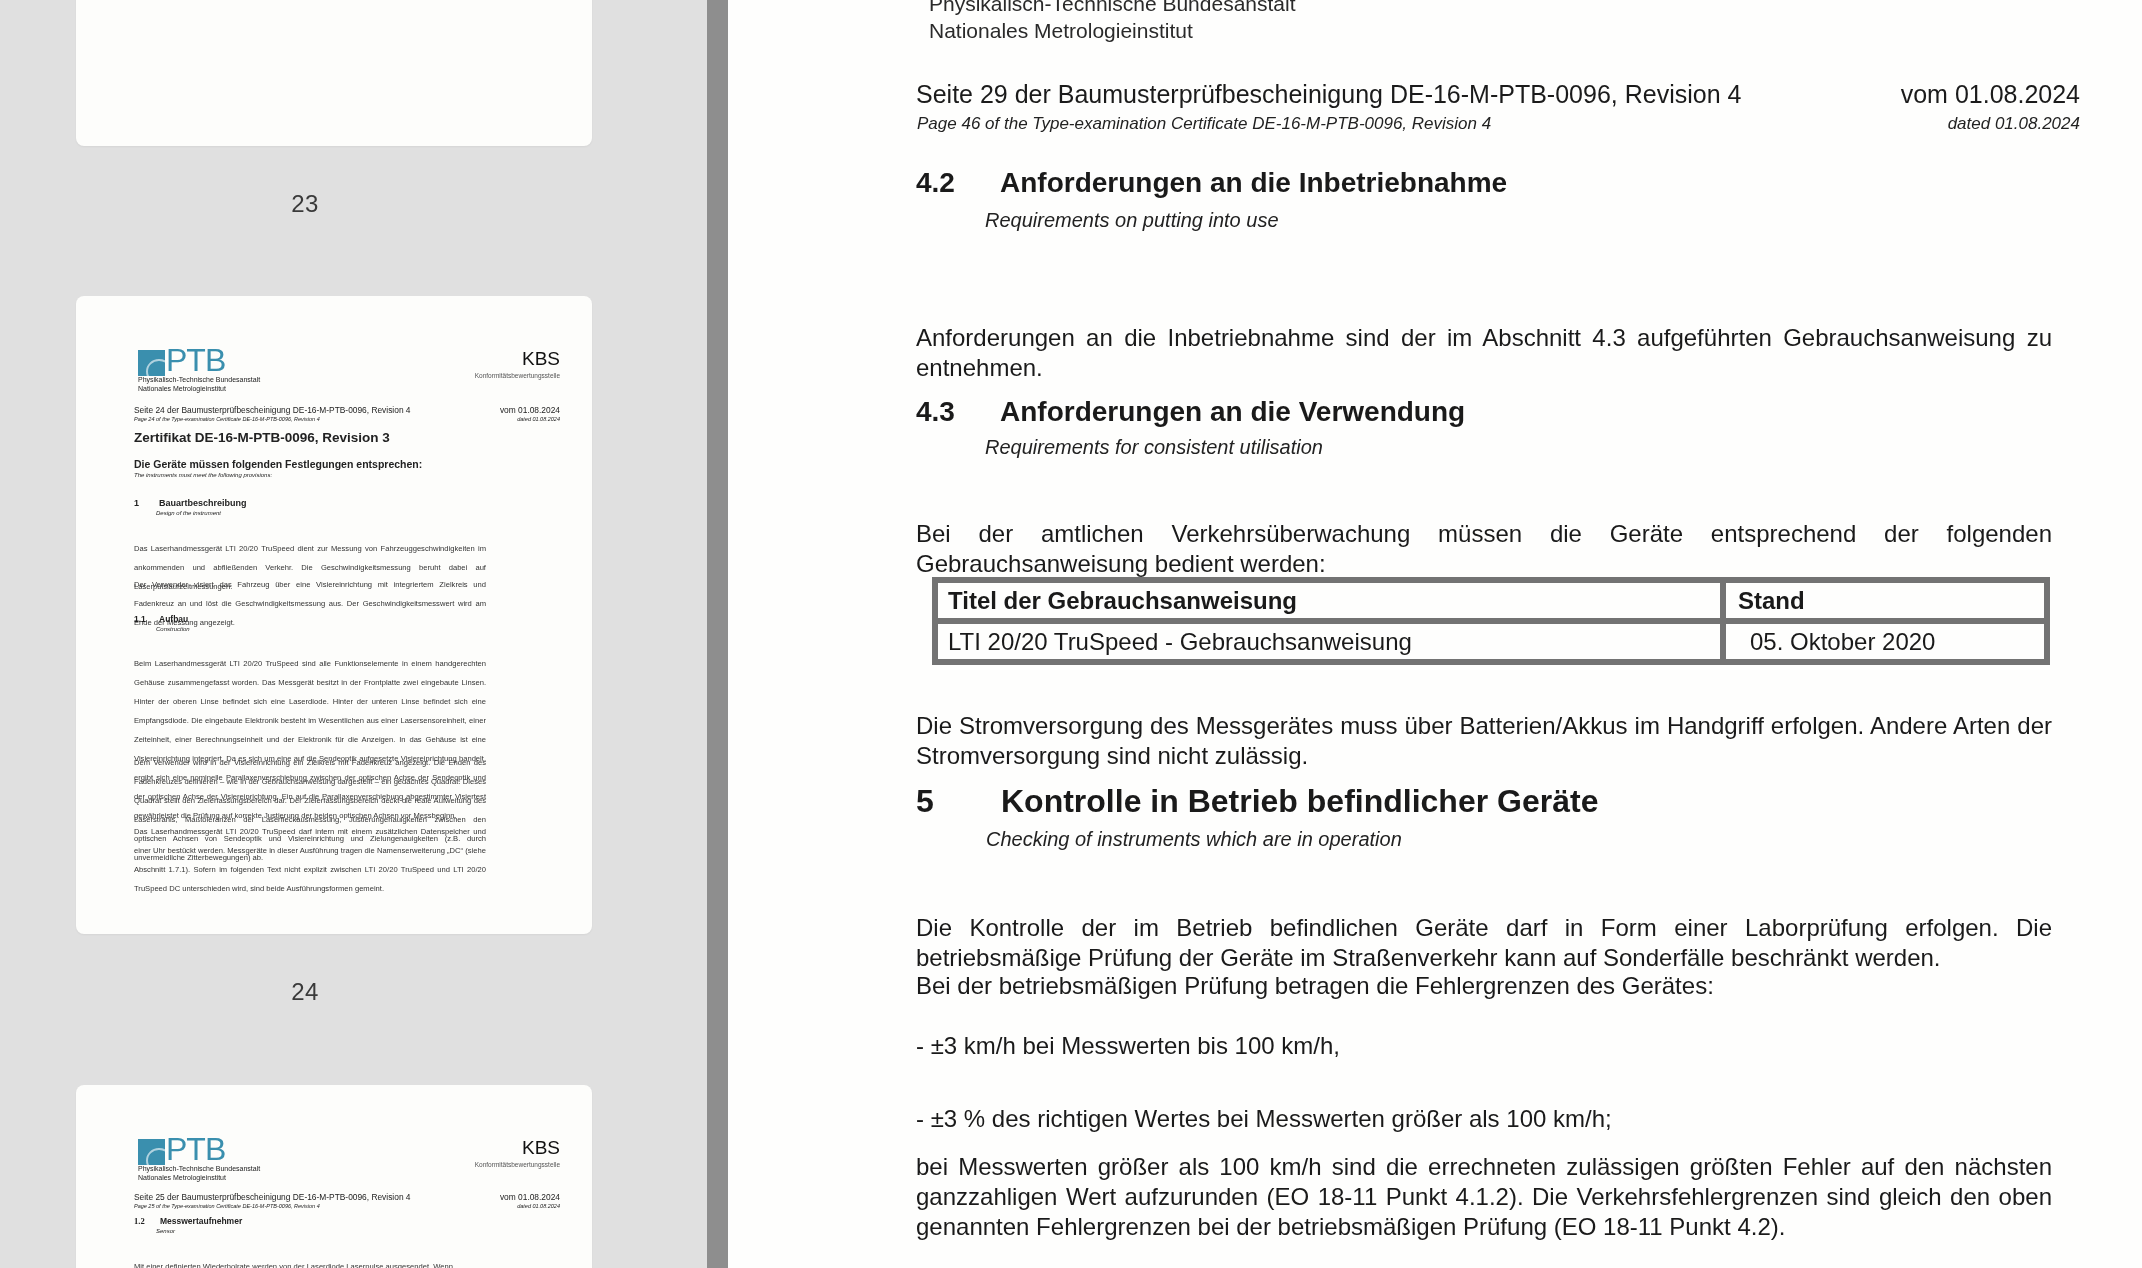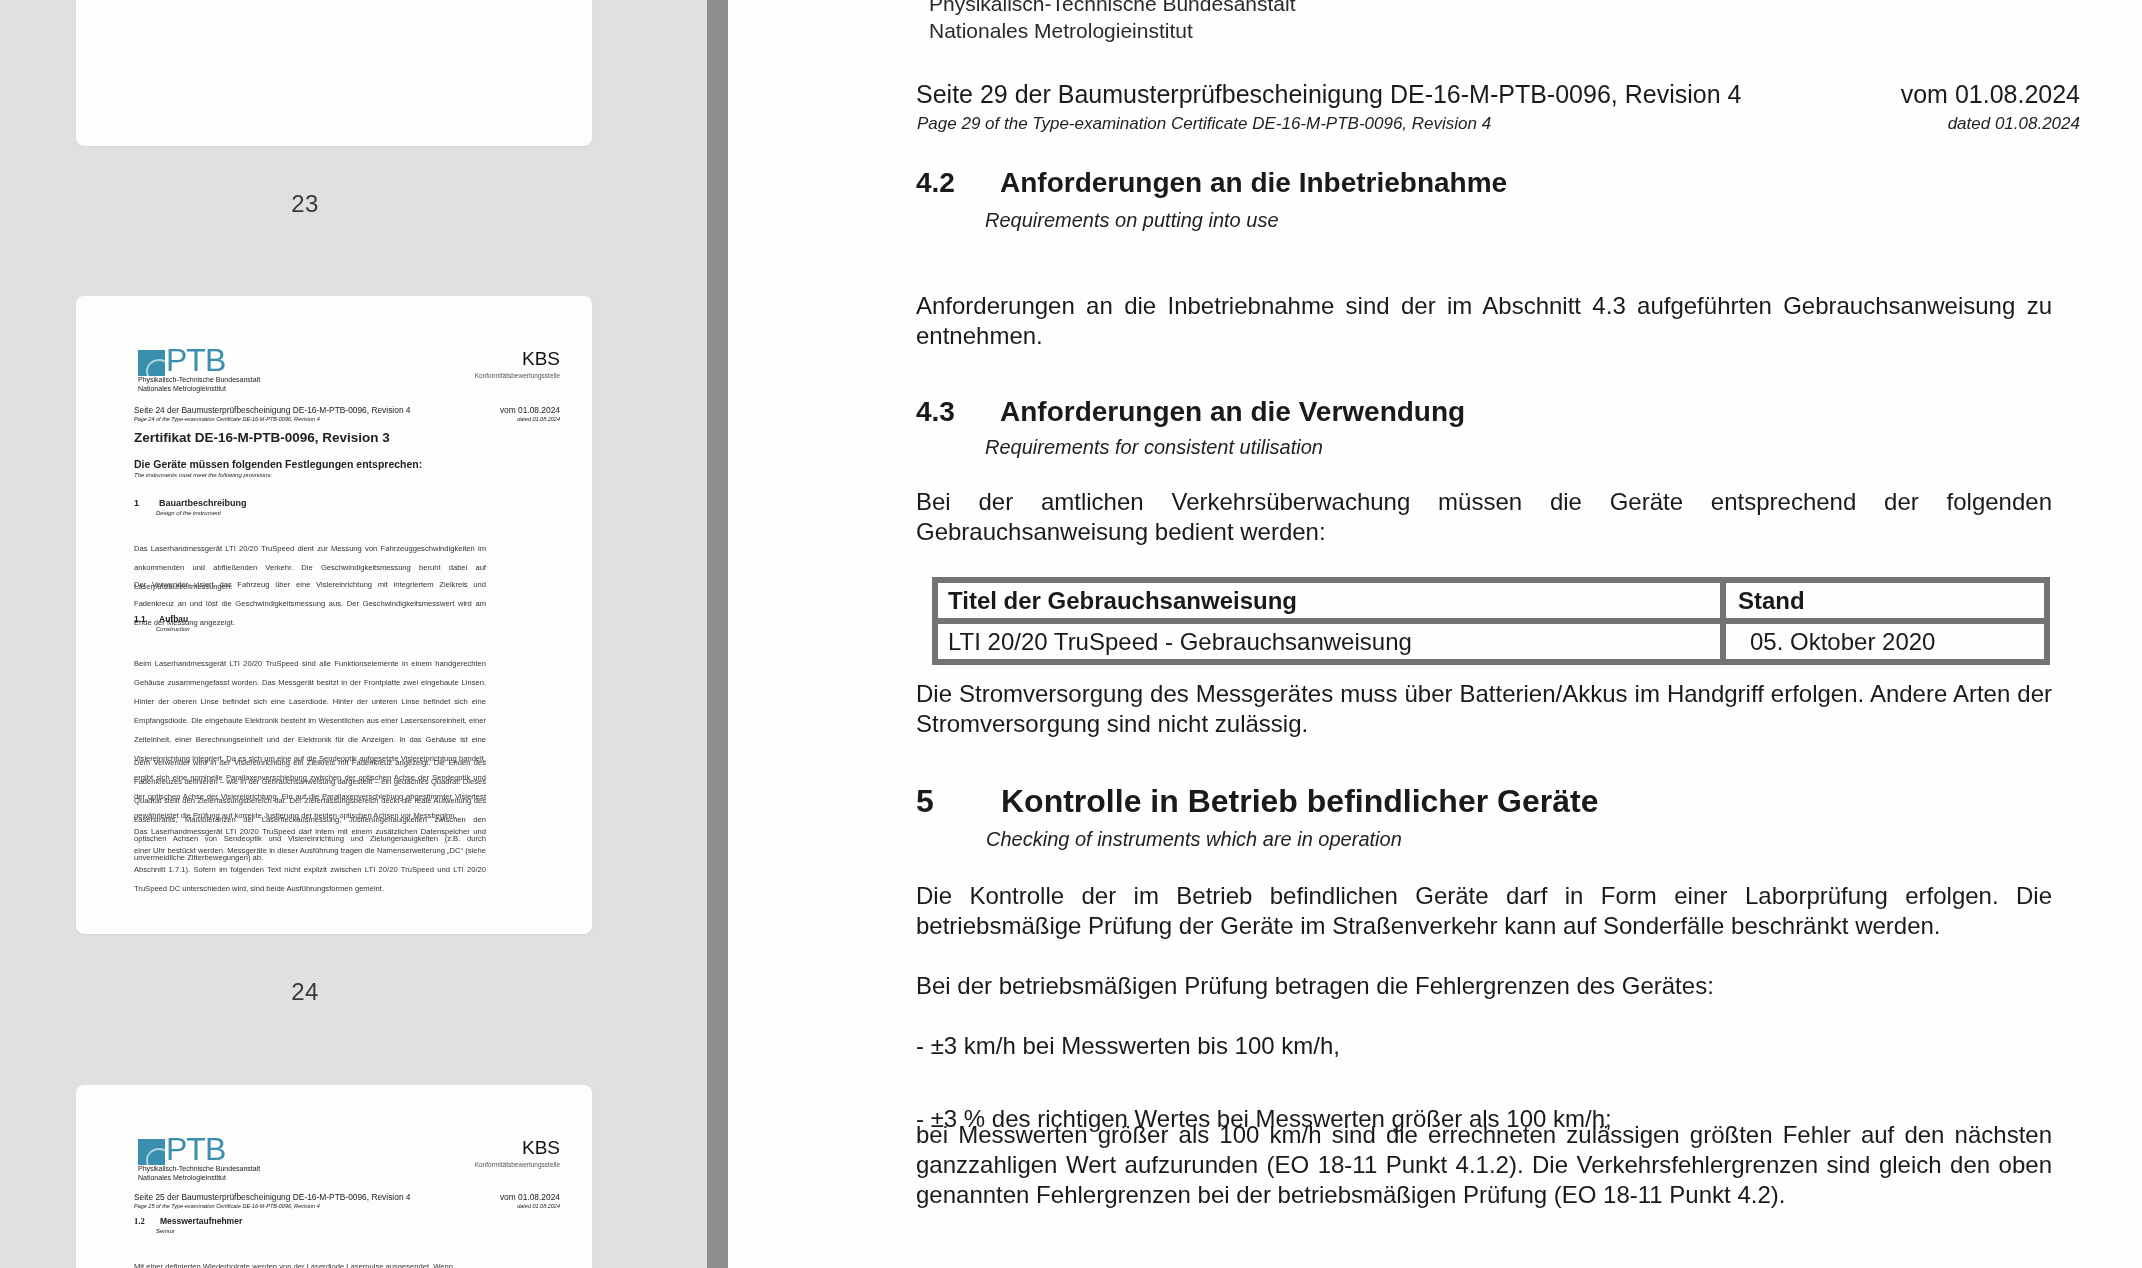--- a/index.html
+++ b/index.html
@@ -58,21 +58,21 @@
   .pg { position:absolute; white-space:nowrap; }
   .inst { font-size:21px; color:#2a2a2a; }
   .hdr-line { font-size:25px; color:#1b1b1b; }
   .hdr-sub { font-size:17px; font-style:italic; color:#222; }
   .right { text-align:right; }
   .sec-num { font-size:28px; font-weight:bold; }
   .sec-title { font-size:28px; font-weight:bold; }
   .sec-num.big, .sec-title.big { font-size:32px; }
   .sec-sub { font-size:20px; font-style:italic; color:#222; }
   .body-text { font-size:24px; color:#1a1a1a; line-height:30px; }
-  .justify { white-space:normal; text-align:justify; text-align-last:left; }
+  .justify { white-space:normal; text-align:justify; text-align-last:left;margin-top:32px; }
 
   .doc-table {
     position:absolute; left:204px; top:577px; width:1118px;
     border-collapse:collapse; font-size:24px;
   }
   .doc-table td, .doc-table th {
     border:6px solid #737373; padding:2px 10px; text-align:left; height:31px;
   }
   .doc-table th { font-weight:bold; }
   .doc-table .c1 { width:762px; }
@@ -146,21 +146,21 @@
   </div>
 </div>
 
 <div class="separator"></div>
 
 <div class="page">
   <div class="pg inst" style="left:201px; top:-8px;">Physikalisch-Technische Bundesanstalt</div>
   <div class="pg inst" style="left:201px; top:19px;">Nationales Metrologieinstitut</div>
 
   <div class="pg hdr-line" style="left:188px; top:80px;">Seite 29 der Baumusterprüfbescheinigung DE-16-M-PTB-0096, Revision 4</div>
-  <div class="pg hdr-sub" style="left:189px; top:114px;">Page 29 of the Type-examination Certificate DE-16-M-PTB-0096, Revision 4</div>
+  <div class="pg hdr-sub" style="left:189px; top:114px;">Page 46 of the Type-examination Certificate DE-16-M-PTB-0096, Revision 4</div>
   <div class="pg hdr-line right" style="right:62px; top:80px;">vom 01.08.2024</div>
   <div class="pg hdr-sub right" style="right:62px; top:114px;">dated 01.08.2024</div>
 
   <div class="pg sec-num" style="left:188px; top:167px;">4.2</div>
   <div class="pg sec-title" style="left:272px; top:167px;">Anforderungen an die Inbetriebnahme</div>
   <div class="pg sec-sub" style="left:257px; top:209px;">Requirements on putting into use</div>
   <div class="pg body-text justify" style="left:188px; top:291px; width:1136px;">Anforderungen an die Inbetriebnahme sind der im Abschnitt 4.3 aufgeführten Gebrauchsanweisung zu entnehmen.</div>
 
   <div class="pg sec-num" style="left:188px; top:396px;">4.3</div>
   <div class="pg sec-title" style="left:272px; top:396px;">Anforderungen an die Verwendung</div>

